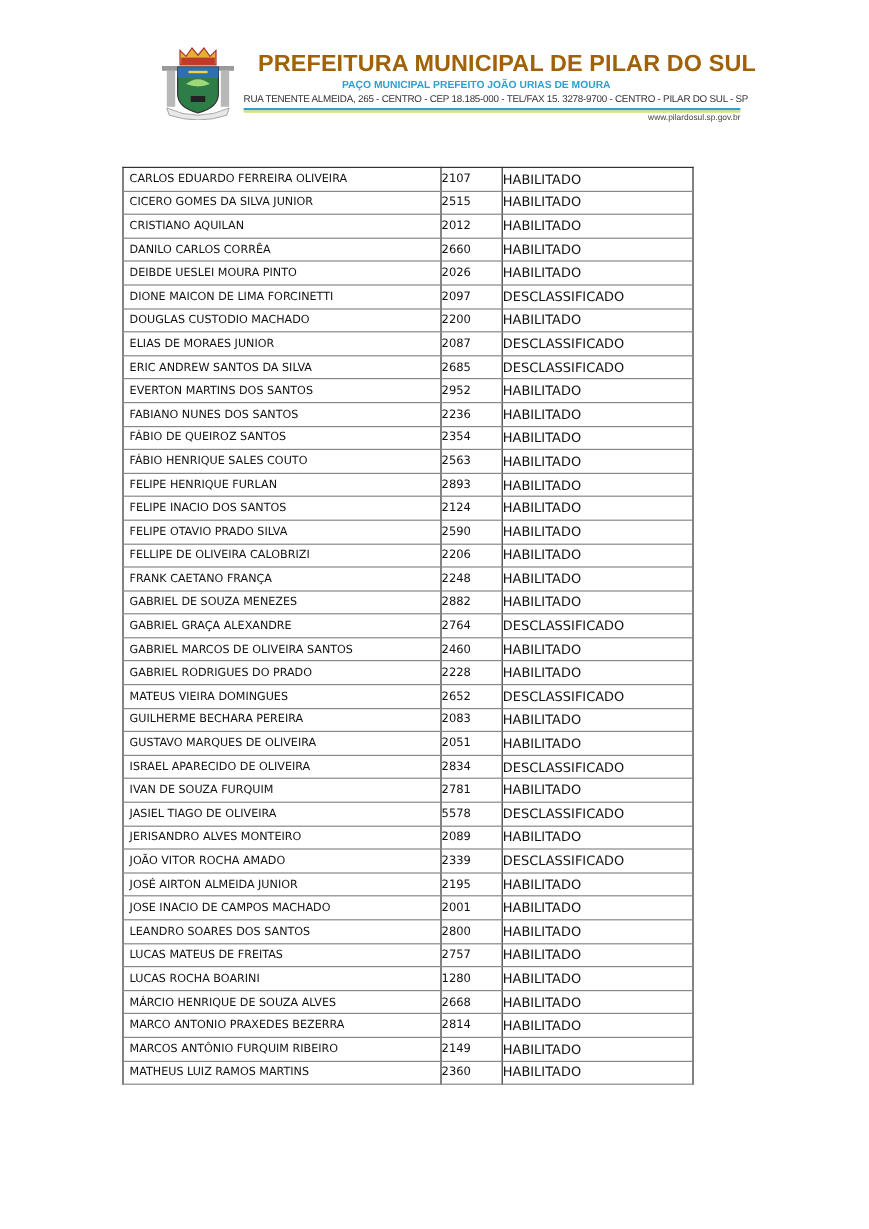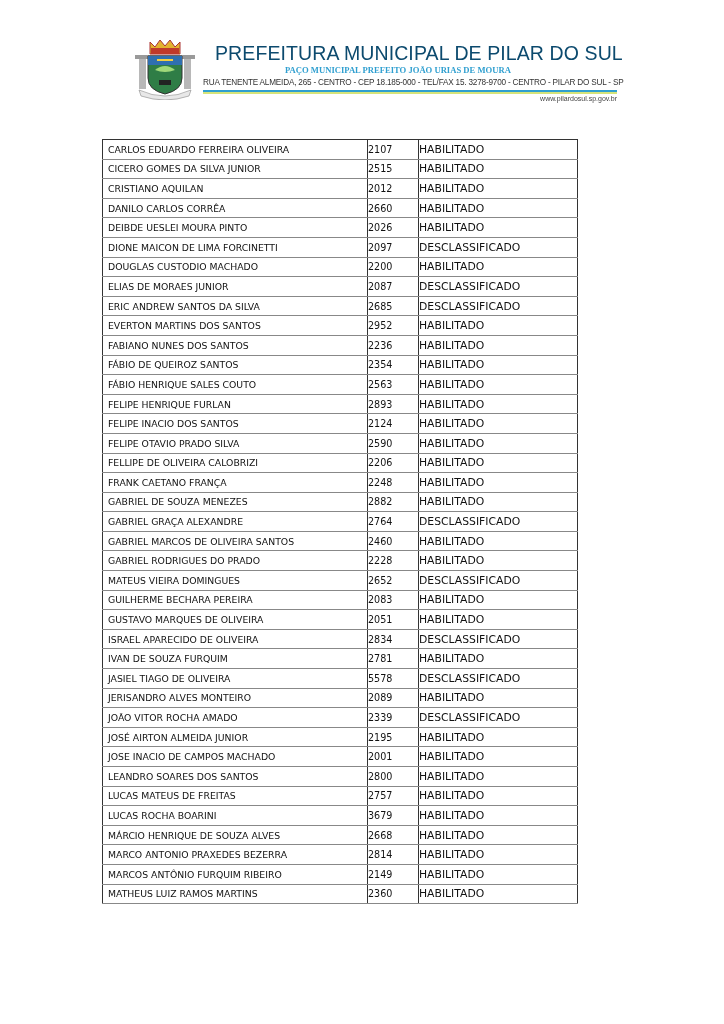--- a/index.html
+++ b/index.html
@@ -1,20 +1,20 @@
 <!DOCTYPE html>
 <html><head>
 <meta charset="utf-8">
 <style>
   html, body { margin: 0; padding: 0; background: #ffffff; }
   body { width: 724px; height: 1024px; position: relative; overflow: hidden; font-family: "DejaVu Sans", sans-serif; }
   .header { position: absolute; left: 130px; top: 36px; width: 500px; height: 70px; }
   .crest { position: absolute; left: 5px; top: 2px; width: 60px; height: 62px; }
-  .title { position: absolute; left: 85px; top: 6px; font-family: "Liberation Sans", sans-serif; font-weight: normal; font-size: 19.5px; color: #0c4a6e; letter-spacing: 0.1px; white-space: nowrap; text-align: center; }
-  .subtitle { position: absolute; left: 155px; top: 29px; font-family: Liberation Serif, serif; font-weight: bold; font-size: 8.6px; color: #2f9fd0; white-space: nowrap; }
+  .title { position: absolute; left: 85px; top: 6px; font-family: "Liberation Sans", sans-serif; font-weight: bold; font-size: 19.5px; color: #a16207; letter-spacing: 0.1px; white-space: nowrap; text-align: center; }
+  .subtitle { position: absolute; left: 155px; top: 29px; font-family: Liberation Sans, sans-serif; font-weight: bold; font-size: 8.6px; color: #2f9fd0; white-space: nowrap; }
   .address { position: absolute; left: 73px; top: 42px; font-family: "Liberation Sans", sans-serif; font-size: 8.2px; color: #333; white-space: nowrap; letter-spacing: -0.2px; }
   .rule1 { position: absolute; left: 73px; top: 54px; width: 414px; height: 2px; background: #2f9fd0; }
   .rule2 { position: absolute; left: 73px; top: 56px; width: 414px; height: 2px; background: #d6e47a; }
   .website { position: absolute; right: 13px; top: 59px; font-family: "Liberation Sans", sans-serif; font-size: 7px; color: #444; white-space: nowrap; }
 
   table.list { position: absolute; left: 102px; top: 139px; width: 476px; border-collapse: collapse; }
   table.list td { border: 1px solid #333; height: 18.6px; padding: 0; font-size: 9.4px; color: #111; }
   table.list td.name { width: 259px; padding-left: 5px; text-align: left; font-size: 9.3px; }
   table.list td.code { width: 50px; text-align: left; font-size: 9.6px; }
   table.list td.status { text-align: left; font-size: 10.8px; }
@@ -212,21 +212,21 @@
         <td class="code">2800</td>
         <td class="status">HABILITADO</td>
       </tr>
       <tr>
         <td class="name">LUCAS MATEUS DE FREITAS</td>
         <td class="code">2757</td>
         <td class="status">HABILITADO</td>
       </tr>
       <tr>
         <td class="name">LUCAS ROCHA BOARINI</td>
-        <td class="code">3679</td>
+        <td class="code">1280</td>
         <td class="status">HABILITADO</td>
       </tr>
       <tr>
         <td class="name">MÁRCIO HENRIQUE DE SOUZA ALVES</td>
         <td class="code">2668</td>
         <td class="status">HABILITADO</td>
       </tr>
       <tr>
         <td class="name">MARCO ANTONIO PRAXEDES BEZERRA</td>
         <td class="code">2814</td>

